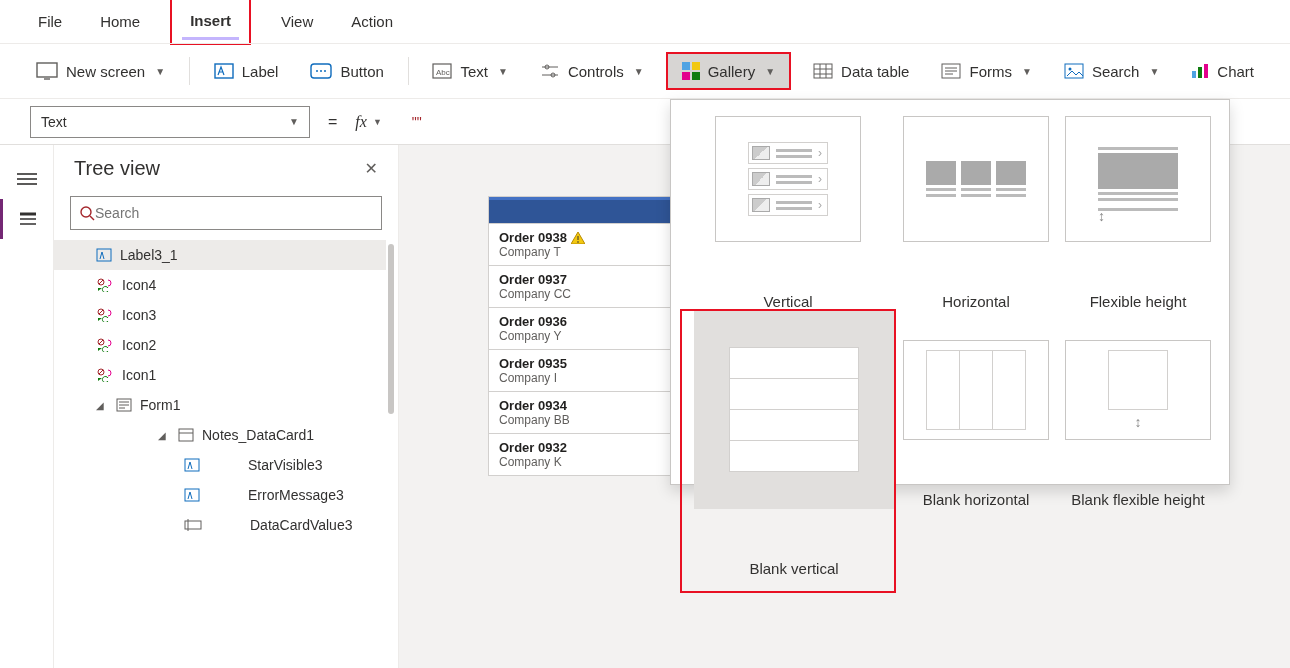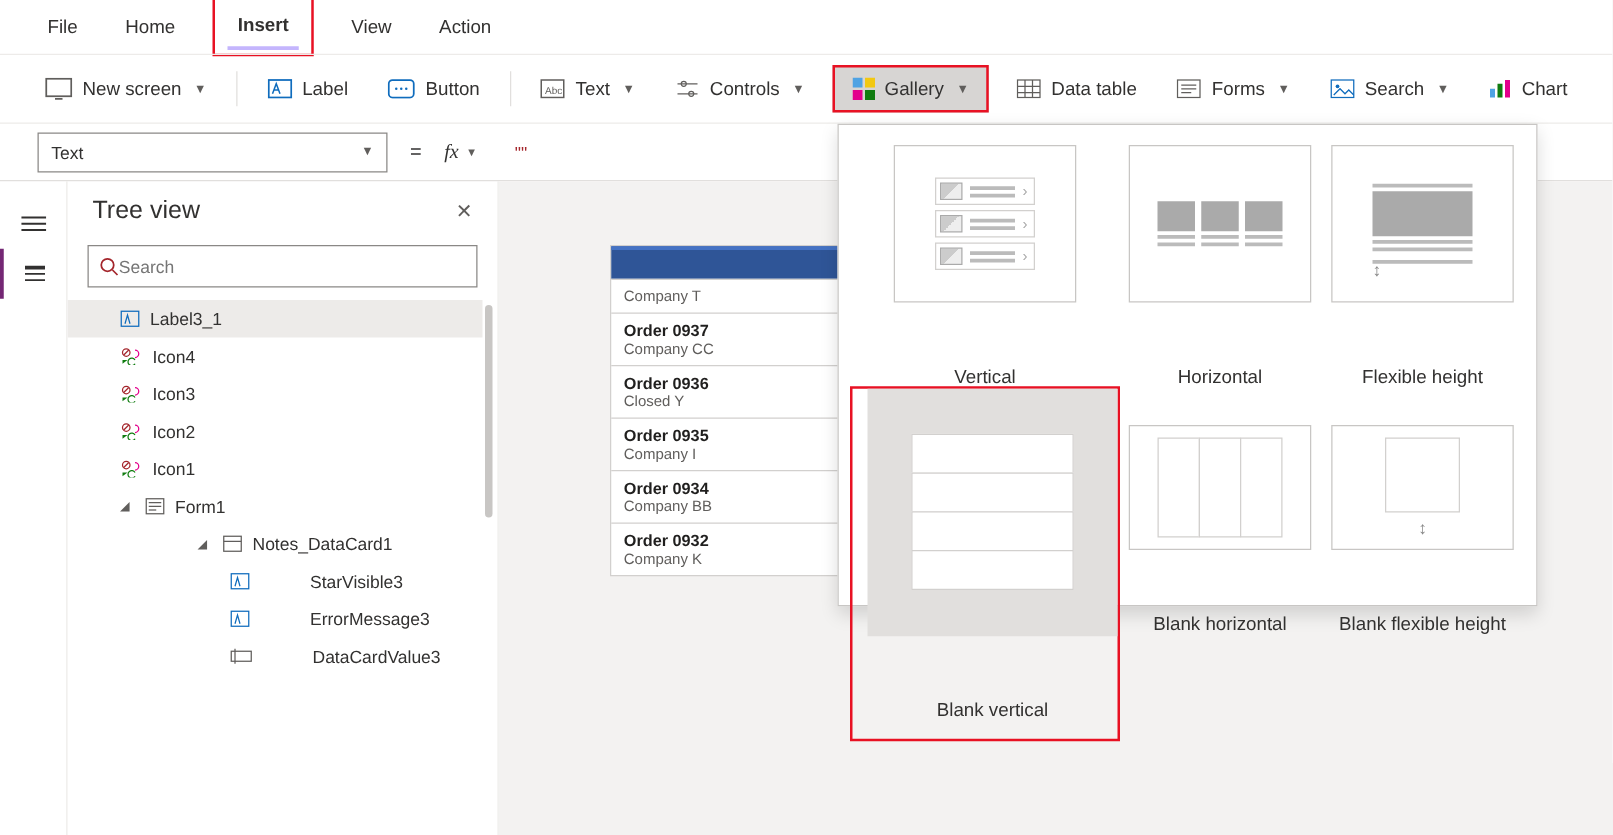--- a/index.html
+++ b/index.html
@@ -531,20 +531,28 @@
       </div>
       <div class="scrollbar-fake"></div>
     </div>
   </div>
 
   <div class="canvas">
     <div class="app-preview">
       <div class="app-header"></div>
       <div id="orders-container">
           <div class="order-row">
+            <div class="order-top">
+              <span class="order-id">Order 0938 <svg width="14" height="12">
+                  <path d="M7 0 L14 12 L0 12 Z" fill="#f2c811" stroke="#b88a00"></path>
+                  <line x1="7" y1="4" x2="7" y2="8" stroke="#323130"></line>
+                  <circle cx="7" cy="10" r="0.8" fill="#323130"></circle>
+                </svg></span>
+              <span class="order-status status-invoiced">Invoiced</span>
+            </div>
             <div class="order-bottom">
               <span class="order-company">Company T</span>
               <span class="order-price">$ 2,876</span>
             </div>
           </div>
           <div class="order-row">
             <div class="order-top">
               <span class="order-id">Order 0937 </span>
               <span class="order-status status-closed">Closed</span>
             </div>
@@ -552,21 +560,21 @@
               <span class="order-company">Company CC</span>
               <span class="order-price">$ 3,810</span>
             </div>
           </div>
           <div class="order-row">
             <div class="order-top">
               <span class="order-id">Order 0936 </span>
               <span class="order-status status-invoiced">Invoiced</span>
             </div>
             <div class="order-bottom">
-              <span class="order-company">Closed Y</span>
+              <span class="order-company">Company Y</span>
               <span class="order-price">$ 1,170</span>
             </div>
           </div>
           <div class="order-row">
             <div class="order-top">
               <span class="order-id">Order 0935 </span>
               <span class="order-status status-shipped">Shipped</span>
             </div>
             <div class="order-bottom">
               <span class="order-company">Company I</span>

